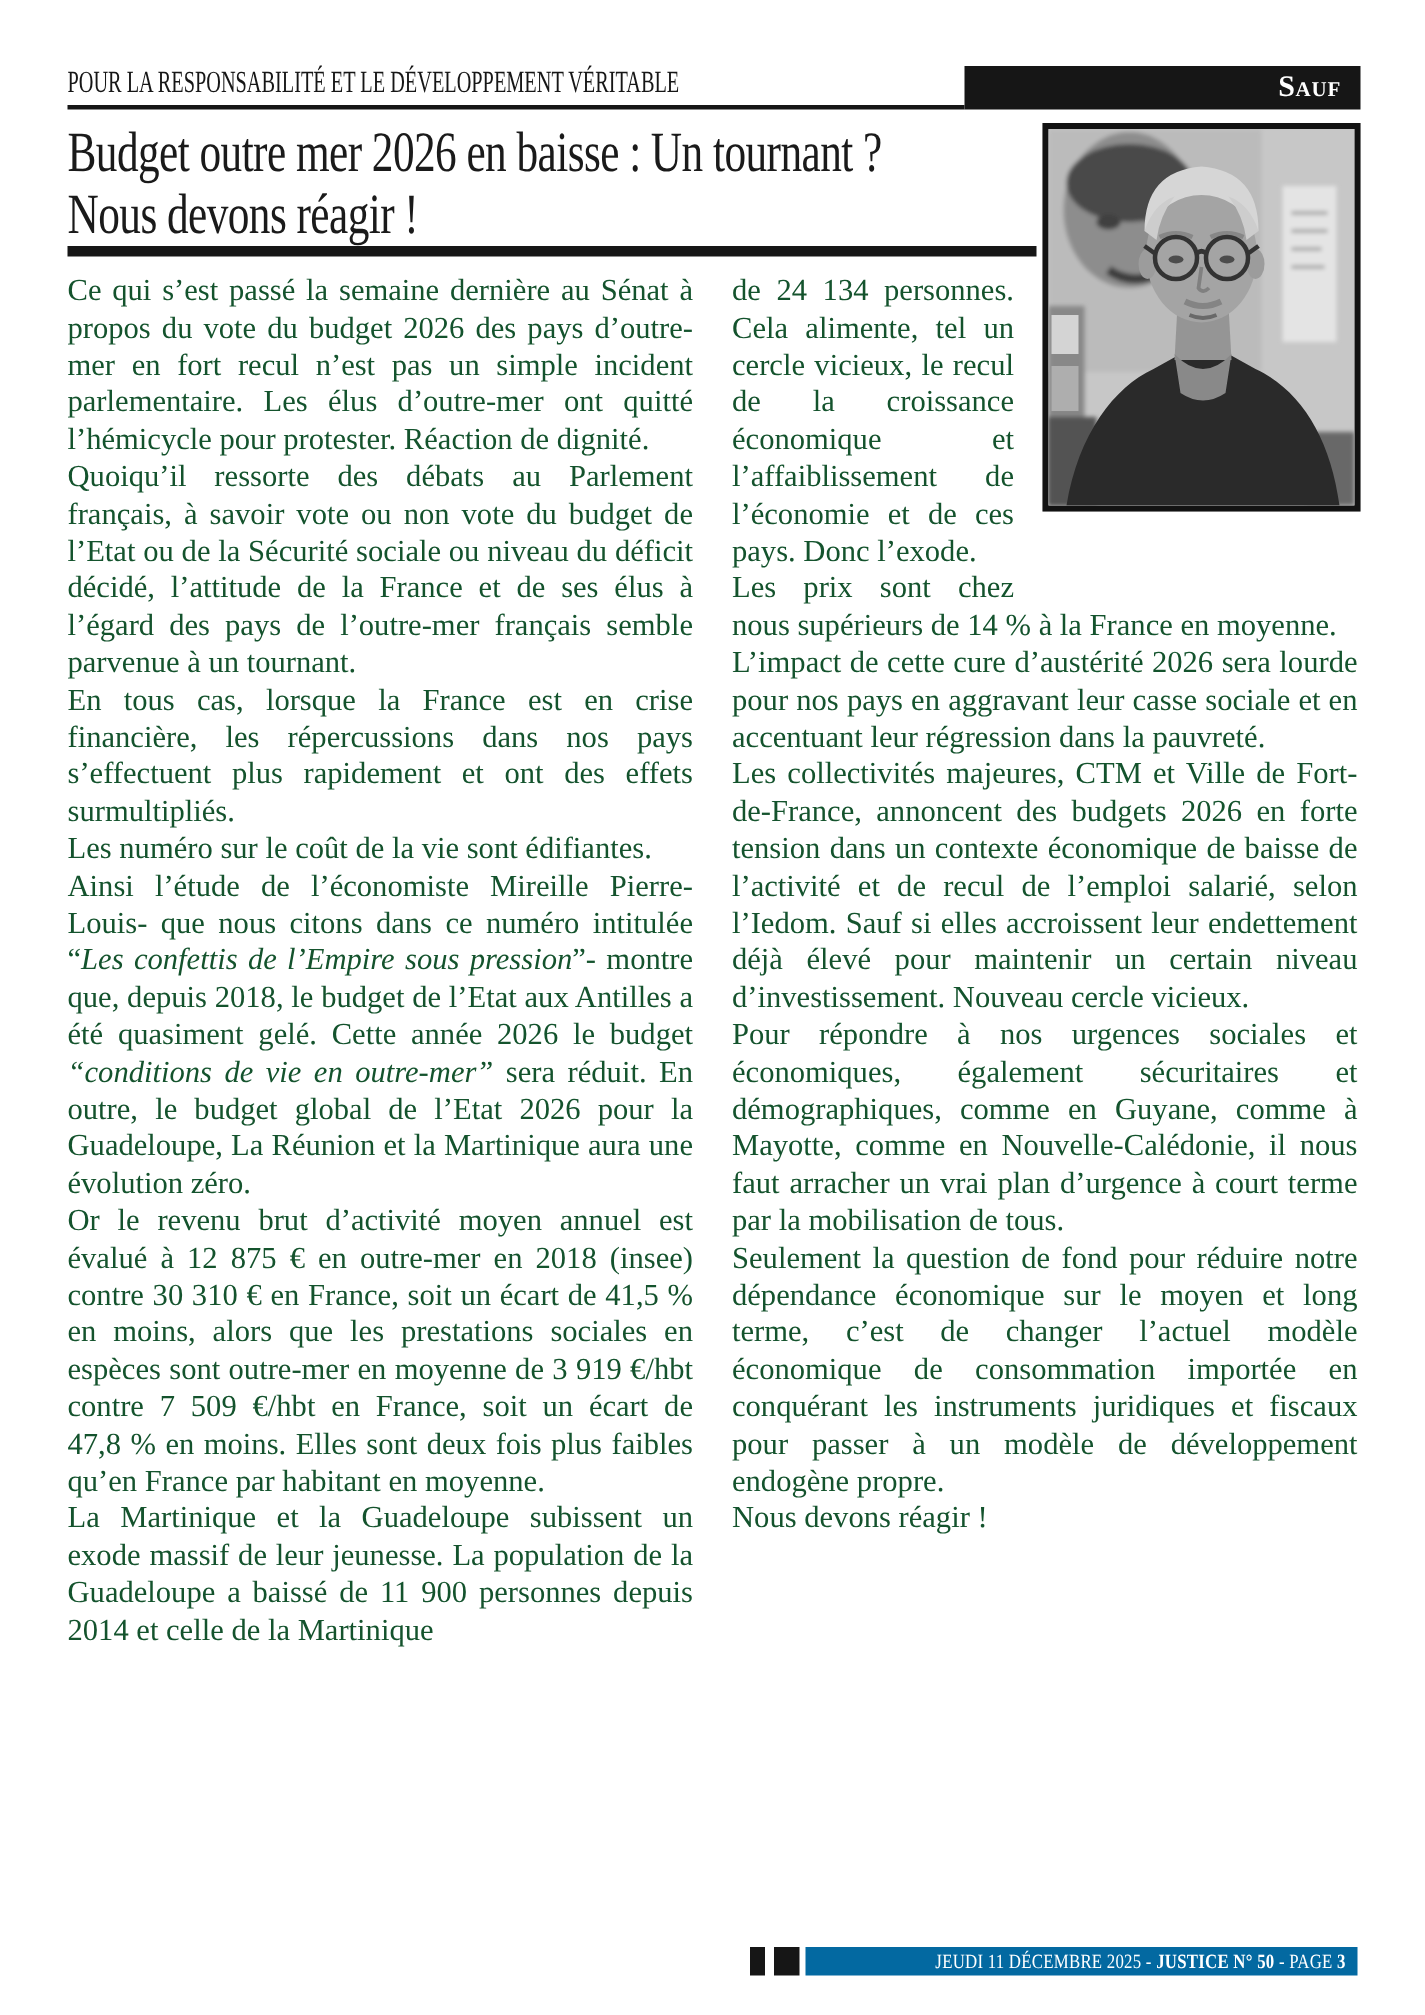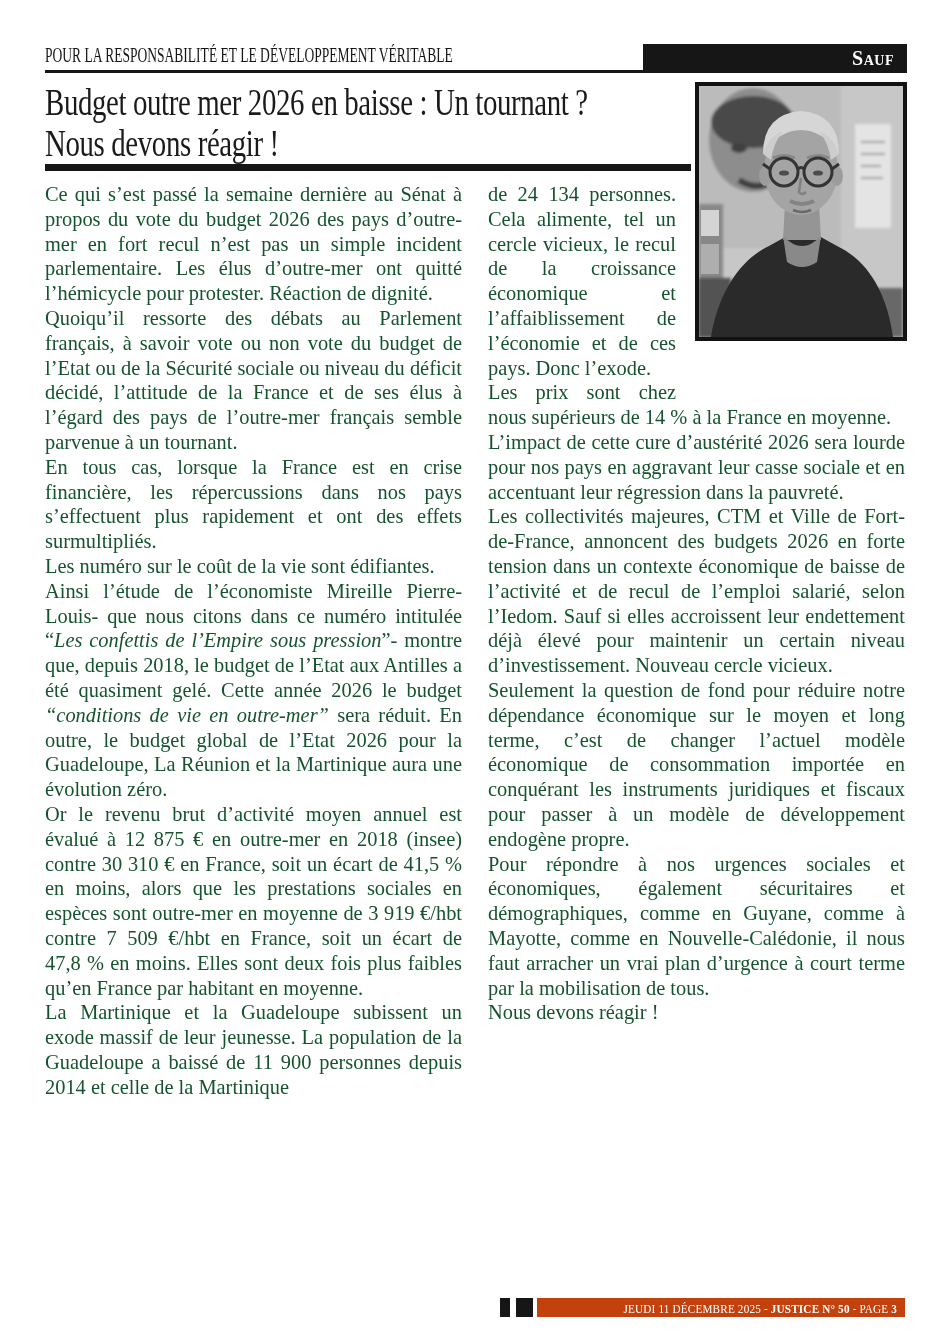--- a/index.html
+++ b/index.html
@@ -28,21 +28,21 @@
   .col1{left:45px;}
   .col2{left:488px;}
   .para{margin:0;}
   .para i{font-style:italic;}
   .gap-top{}
   .photo-spacer{float:right;width:229px;height:200px;}
   
   .footer-block{position:absolute;top:1298px;height:19px;background:#161616;}
   .fb1{left:500px;width:10px;}
   .fb2{left:516px;width:17px;}
-  .footer-bar{position:absolute;left:537px;top:1298px;width:368px;height:19px;background:#c2410c;
+  .footer-bar{position:absolute;left:537px;top:1298px;width:368px;height:19px;background:#0369a1;
               color:#fff;text-align:right;line-height:19px;}
   .footer-text{display:inline-block;padding-right:9px;font-size:13.5px;white-space:nowrap;
                transform:scaleX(0.83);transform-origin:right center;letter-spacing:.2px;}
   .footer-text .b{font-weight:bold;}
 </style>
 </head>
 <body>
 
 <div class="page">
 
@@ -133,22 +133,22 @@
       <p class="para"><span>Or le revenu brut d’activité moyen annuel est évalué à 12&nbsp;875&nbsp;€ en outre-mer en 2018 (insee) contre 30&nbsp;310&nbsp;€ en France, soit un écart de 41,5&nbsp;% en moins, alors que les prestations sociales en espèces sont outre-mer en moyenne de 3&nbsp;919&nbsp;€/hbt contre 7&nbsp;509&nbsp;€/hbt en France, soit un écart de 47,8&nbsp;% en moins. Elles sont deux fois plus faibles qu’en France par habitant en moyenne.</span></p>
       <p class="para"><span>La Martinique et la Guadeloupe subissent un exode massif de leur jeunesse. La population de la Guadeloupe a baissé de 11&nbsp;900 personnes depuis 2014 et celle de la Martinique</span></p>
     </div>
 
   <div class="col col2" id="col2">
     <div class="photo-spacer"></div>
   <p class="para"><span>de 24&nbsp;134 personnes. Cela alimente, tel un cercle vicieux, le recul de la croissance économique et l’affaiblissement de l’économie et de ces pays. Donc l’exode.</span></p>
       <p class="para gap-top"><span>Les prix sont chez nous supérieurs de 14&nbsp;% à la France en moyenne.</span></p>
       <p class="para"><span>L’impact de cette cure d’austérité 2026 sera lourde pour nos pays en aggravant leur casse sociale et en accentuant leur régression dans la pauvreté.</span></p>
       <p class="para"><span>Les collectivités majeures, CTM et Ville de Fort-de-France, annoncent des budgets 2026 en forte tension dans un contexte économique de baisse de l’activité et de recul de l’emploi salarié, selon l’Iedom. Sauf si elles accroissent leur endettement déjà élevé pour maintenir un certain niveau d’investissement. Nouveau cercle vicieux.</span></p>
+      <p class="para"><span>Pour répondre à nos urgences sociales et économiques, également sécuritaires et démographiques, comme en Guyane, comme à Mayotte, comme en Nouvelle-Calédonie, il nous faut arracher un vrai plan d’urgence à court terme par la mobilisation de tous.</span></p>
       <p class="para"><span>Seulement la question de fond pour réduire notre dépendance économique sur le moyen et long terme, c’est de changer l’actuel modèle économique de consommation importée en conquérant les instruments juridiques et fiscaux pour passer à un modèle de développement endogène propre.</span></p>
-      <p class="para"><span>Pour répondre à nos urgences sociales et économiques, également sécuritaires et démographiques, comme en Guyane, comme à Mayotte, comme en Nouvelle-Calédonie, il nous faut arracher un vrai plan d’urgence à court terme par la mobilisation de tous.</span></p>
       <p class="para"><span>Nous devons réagir !</span></p>
     </div>
 
   <div class="footer-block fb1"></div>
   <div class="footer-block fb2"></div>
   <div class="footer-bar">
     <span class="footer-text" id="footer-text"><span>JEUDI 11 DÉCEMBRE 2025 - </span><span class="b">JUSTICE N°&nbsp;50</span><span> - PAGE </span><span class="b">3</span></span>
   </div>
 
 </div>

